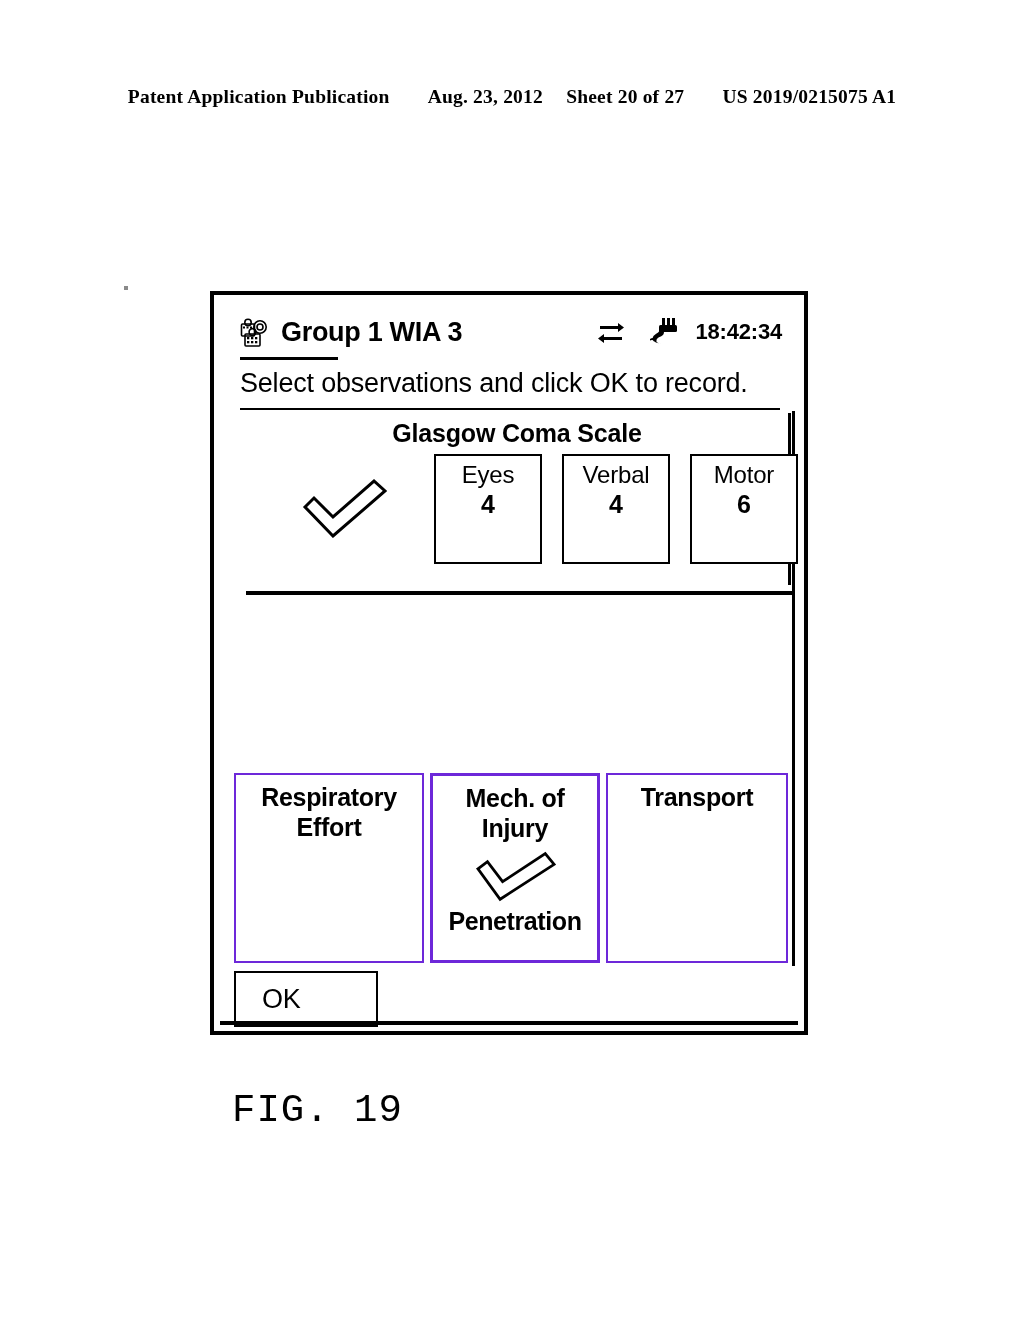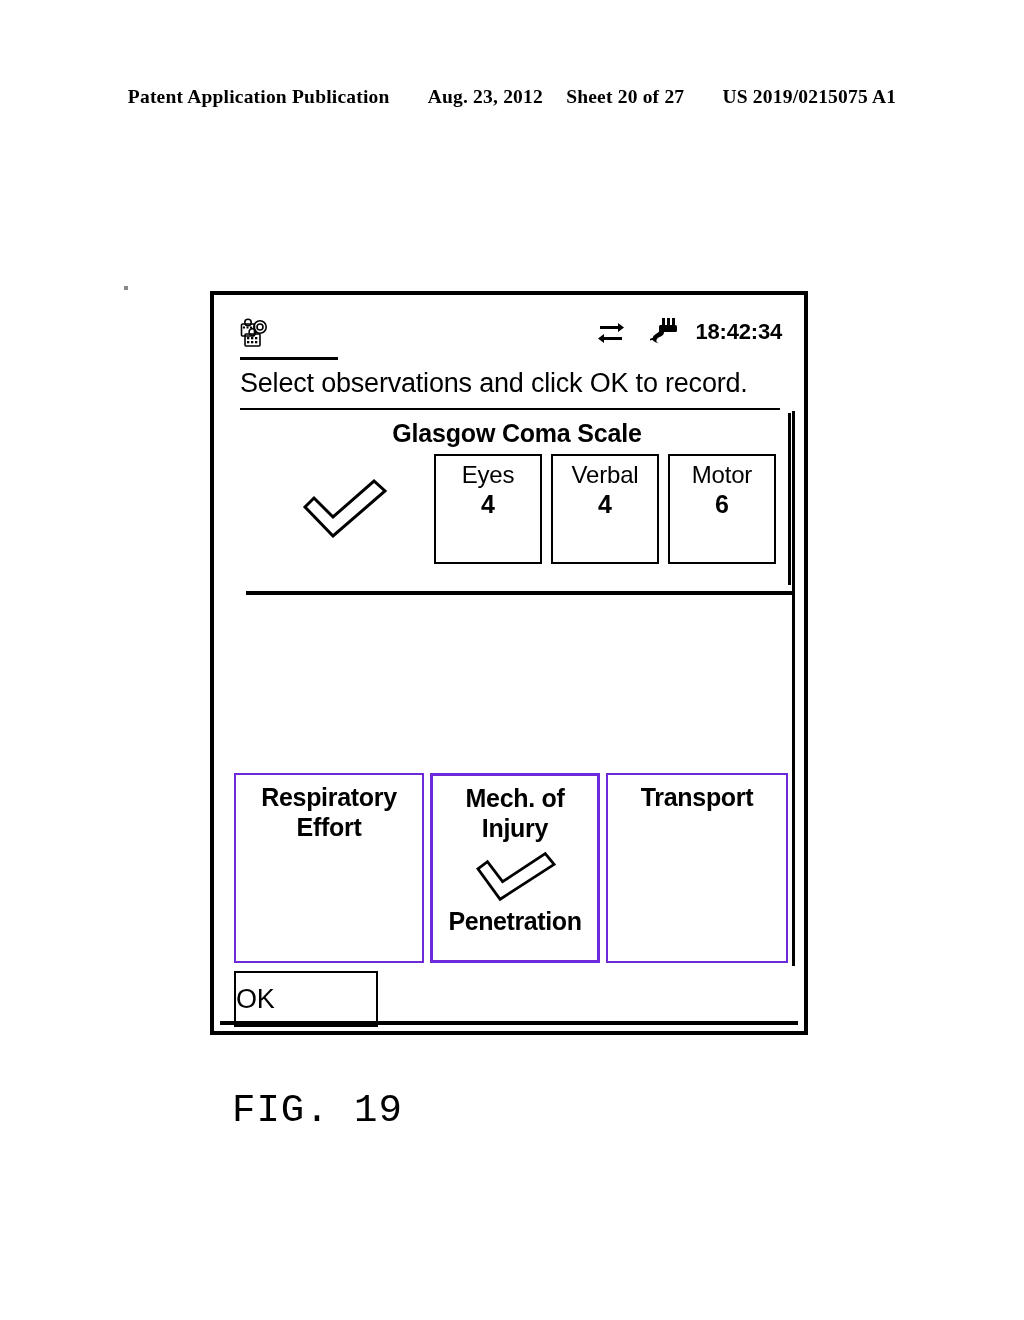--- a/index.html
+++ b/index.html
@@ -172,21 +172,21 @@
     justify-content: center;
     align-items: center;
     padding-top: 22px;
   }
   .check {
     width: 86px;
     height: 62px;
   }
   .boxes {
     display: flex;
-    gap: 9px;
+    gap: 20px;
     flex: 1 1 auto;
   }
   .vbox {
     border: 2px solid #000;
     background: #fff;
     box-sizing: border-box;
     text-align: center;
     font-size: 24px;
     padding-top: 6px;
   }
@@ -272,21 +272,21 @@
     top: 0;
     height: 56px;
     border: 2px solid #000;
     background: #fff;
     box-sizing: border-box;
     font-size: 27px;
     letter-spacing: -0.2px;
     display: flex;
     align-items: center;
   }
-  .fbtn.ok { left: 0; width: 144px; }
+  .fbtn.ok { left: 0; width: 144px; padding-left: 26px; }
   .fbtn.cancel { left: 452px; width: 142px; padding-left: 18px; }
 
   
   .device-bottom-bar {
     position: absolute;
     left: 6px;
     right: 6px;
     bottom: 6px;
     height: 4px;
     background: #000;
@@ -337,20 +337,21 @@
             <rect x="15" y="19" width="2.3" height="2.3"></rect>
             <rect x="7" y="23" width="2.3" height="2.3"></rect>
             <rect x="11" y="23" width="2.3" height="2.3"></rect>
             <rect x="15" y="23" width="2.3" height="2.3"></rect>
             <rect x="3" y="8.5" width="2" height="2"></rect>
             <rect x="6.5" y="8.5" width="2" height="2"></rect>
             <rect x="10" y="8.5" width="2" height="2"></rect>
           </g>
         </svg>
       </span>
+      <span class="title-text">Group 1 WIA 3</span>
       <span class="title-spacer"></span>
       <span class="sync-icon">
         <svg viewBox="0 0 30 26" width="30" height="26">
           <g fill="#000">
             <path d="M4 7 h18 v-3 l6 4.5 -6 4.5 v-3 H4 z"></path>
             <path d="M26 18 H8 v-3 l-6 4.5 6 4.5 v-3 h18 z"></path>
           </g>
         </svg>
       </span>
       <span class="plug-icon">

